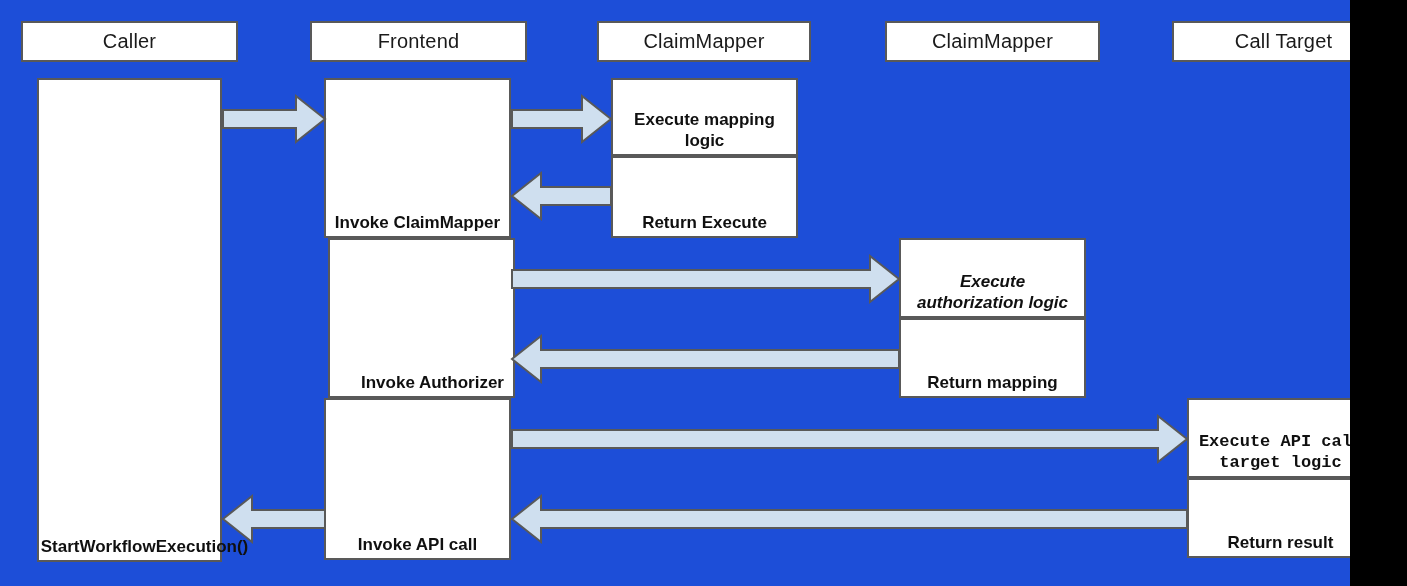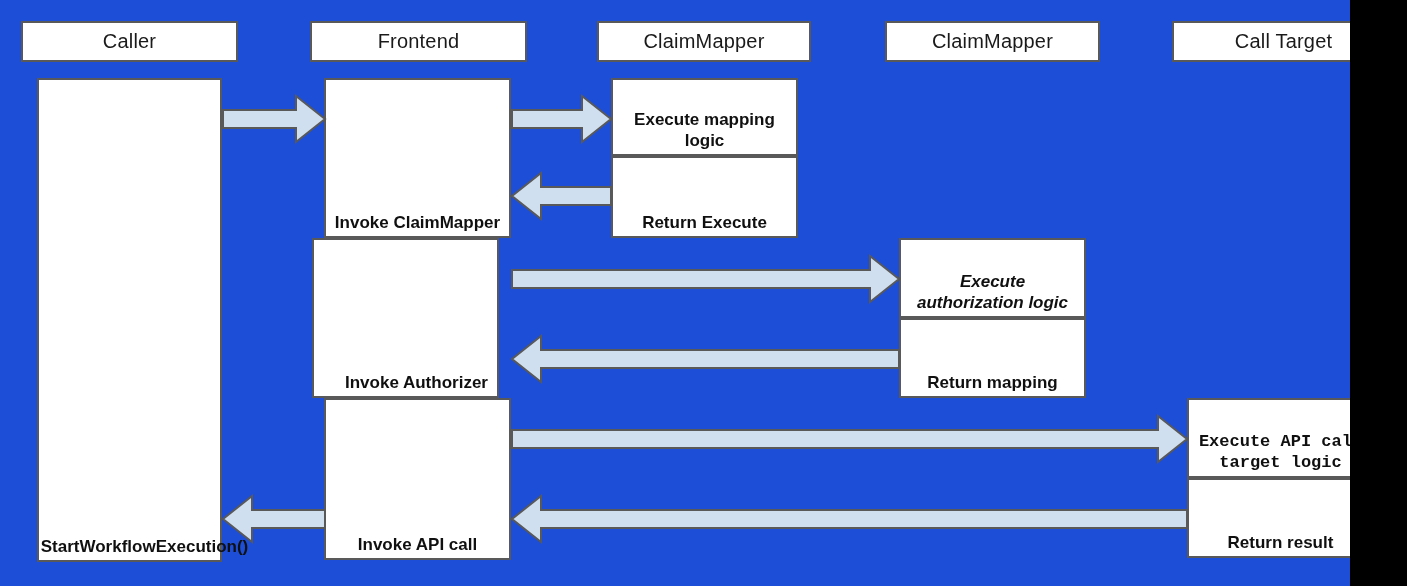--- a/index.html
+++ b/index.html
@@ -87,21 +87,21 @@
   </div>
 
   <div class="act-box" style="left:37px; top:78px; width:185px; height:484px;padding-left:36px;">
     <span>StartWorkflowExecution()</span>
   </div>
 
   <div class="act-box" style="left:324px; top:78px; width:187px; height:160px;">
     <span>Invoke ClaimMapper</span>
   </div>
 
-  <div class="act-box" style="left:312px; top:238px; width:187px; height:160px;padding-left:28px;">
+  <div class="act-box" style="left:328px; top:238px; width:187px; height:160px;padding-left:28px;">
     <span>Invoke Authorizer</span>
   </div>
 
   <div class="act-box" style="left:324px; top:398px; width:187px; height:162px;">
     <span>Invoke API call</span>
   </div>
 
   <div class="act-box" style="left:611px; top:78px; width:187px; height:78px;">
     <span>Execute mapping logic</span>
   </div>

